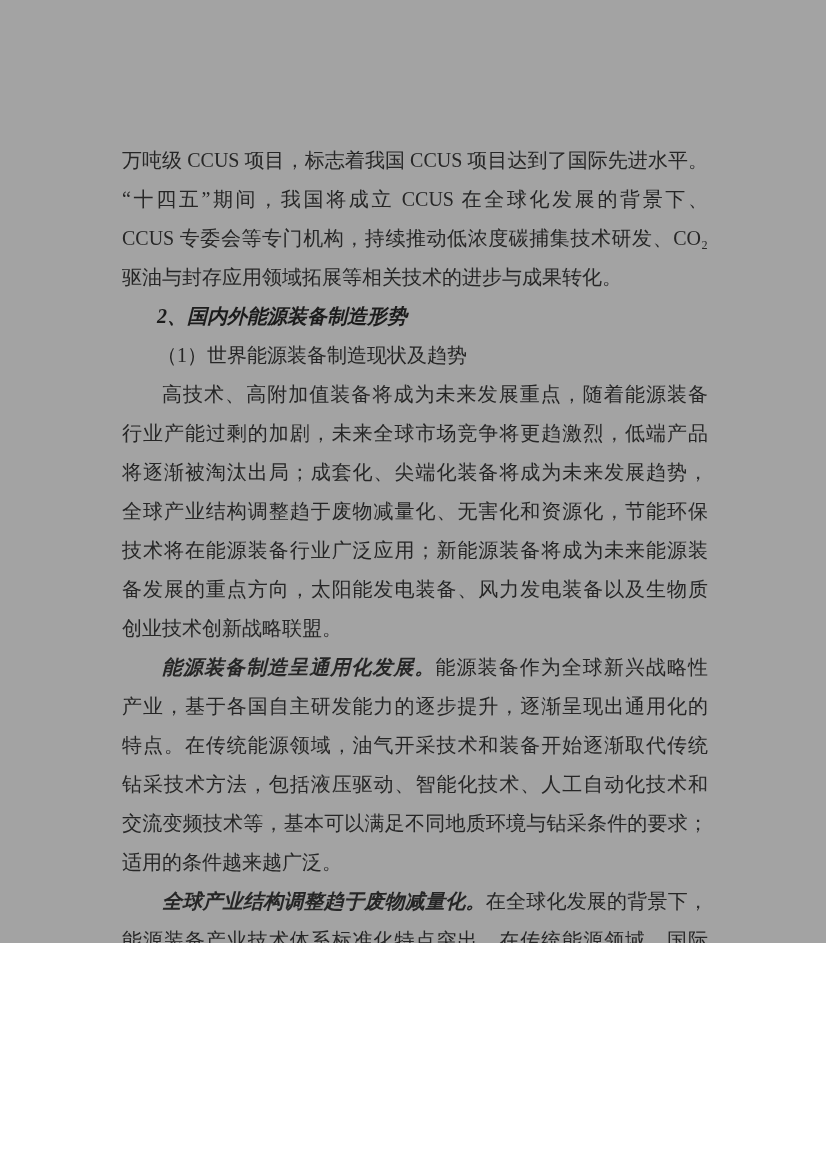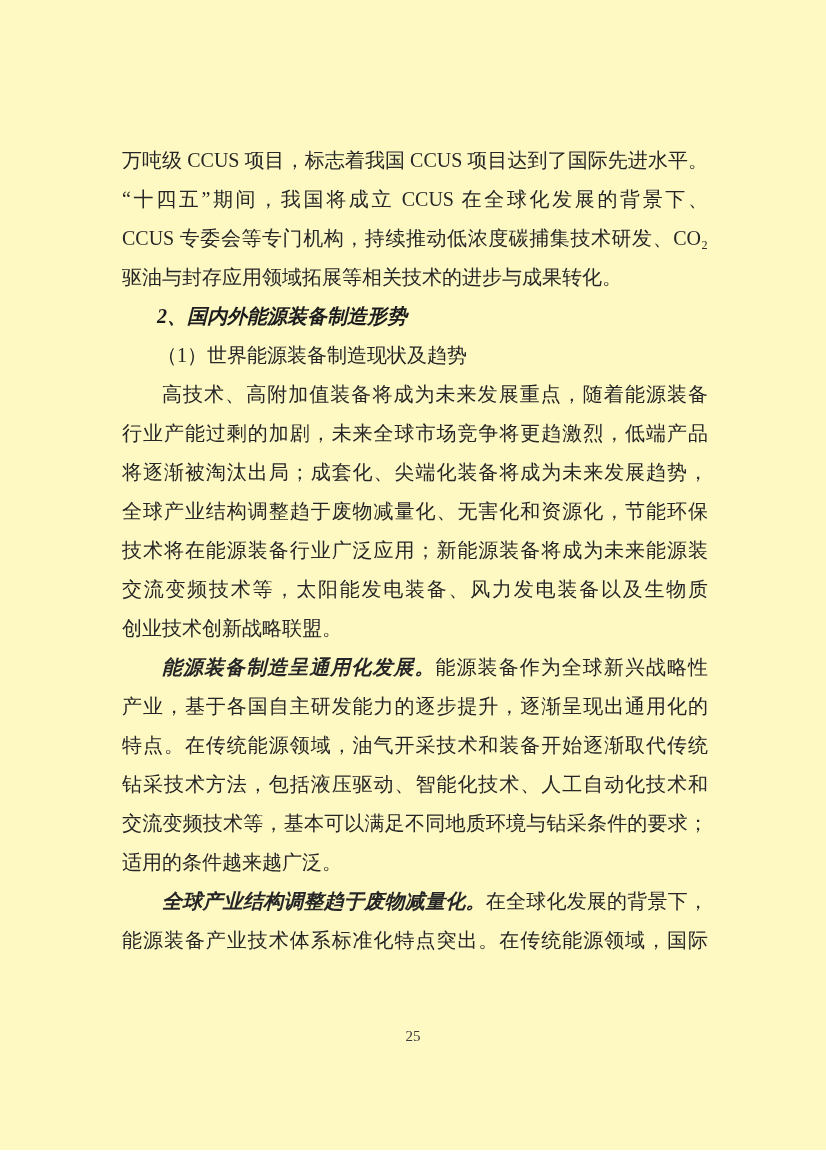--- a/index.html
+++ b/index.html
@@ -3,22 +3,22 @@
 <meta charset="utf-8">
 <style>
   html, body {
     margin: 0;
     padding: 0;
     background: #ffffff;
   }
   .page {
     position: relative;
     width: 826px;
-    height: 1150px;
-    background: #fef9c3;
+    height: 943px;
+    background: #a3a3a3;
     overflow: hidden;
     font-family: "Liberation Serif", "DejaVu Serif", serif;
     color: #262626;
   }
   .text-block {
     position: absolute;
     left: 122px;
     top: 141px;
     width: 586px;
   }
@@ -58,21 +58,21 @@
       <div class="line just"><span class="seg">“十四五”期间，我国将成立 CCUS 在全球化发展的背景下、</span></div>
       <div class="line just"><span class="seg">CCUS 专委会等专门机构，持续推动低浓度碳捕集技术研发、CO₂</span></div>
       <div class="line"><span class="seg">驱油与封存应用领域拓展等相关技术的进步与成果转化。</span></div>
       <div class="line heading1 indent-heading"><span class="seg-bold">2、国内外能源装备制造形势</span></div>
       <div class="line indent-heading"><span class="seg">（1）世界能源装备制造现状及趋势</span></div>
       <div class="line just indent-body"><span class="seg">高技术、高附加值装备将成为未来发展重点，随着能源装备</span></div>
       <div class="line just"><span class="seg">行业产能过剩的加剧，未来全球市场竞争将更趋激烈，低端产品</span></div>
       <div class="line just"><span class="seg">将逐渐被淘汰出局；成套化、尖端化装备将成为未来发展趋势，</span></div>
       <div class="line just"><span class="seg">全球产业结构调整趋于废物减量化、无害化和资源化，节能环保</span></div>
       <div class="line just"><span class="seg">技术将在能源装备行业广泛应用；新能源装备将成为未来能源装</span></div>
-      <div class="line just"><span class="seg">交流变频技术等，太阳能发电装备、风力发电装备以及生物质</span></div>
+      <div class="line just"><span class="seg">备发展的重点方向，太阳能发电装备、风力发电装备以及生物质</span></div>
       <div class="line"><span class="seg">创业技术创新战略联盟。</span></div>
       <div class="line just indent-body"><span class="seg-bold">能源装备制造呈通用化发展。</span><span class="seg">能源装备作为全球新兴战略性</span></div>
       <div class="line just"><span class="seg">产业，基于各国自主研发能力的逐步提升，逐渐呈现出通用化的</span></div>
       <div class="line just"><span class="seg">特点。在传统能源领域，油气开采技术和装备开始逐渐取代传统</span></div>
       <div class="line just"><span class="seg">钻采技术方法，包括液压驱动、智能化技术、人工自动化技术和</span></div>
       <div class="line just"><span class="seg">交流变频技术等，基本可以满足不同地质环境与钻采条件的要求；</span></div>
       <div class="line"><span class="seg">适用的条件越来越广泛。</span></div>
       <div class="line just indent-body"><span class="seg-bold">全球产业结构调整趋于废物减量化。</span><span class="seg">在全球化发展的背景下，</span></div>
       <div class="line just"><span class="seg">能源装备产业技术体系标准化特点突出。在传统能源领域，国际</span></div>
     </div>

